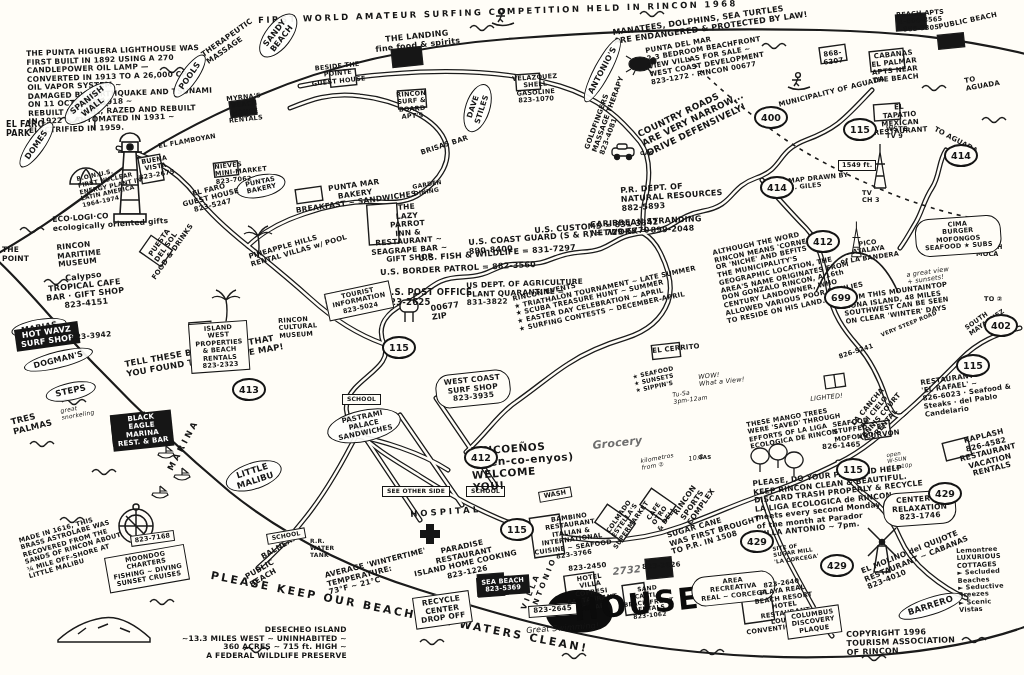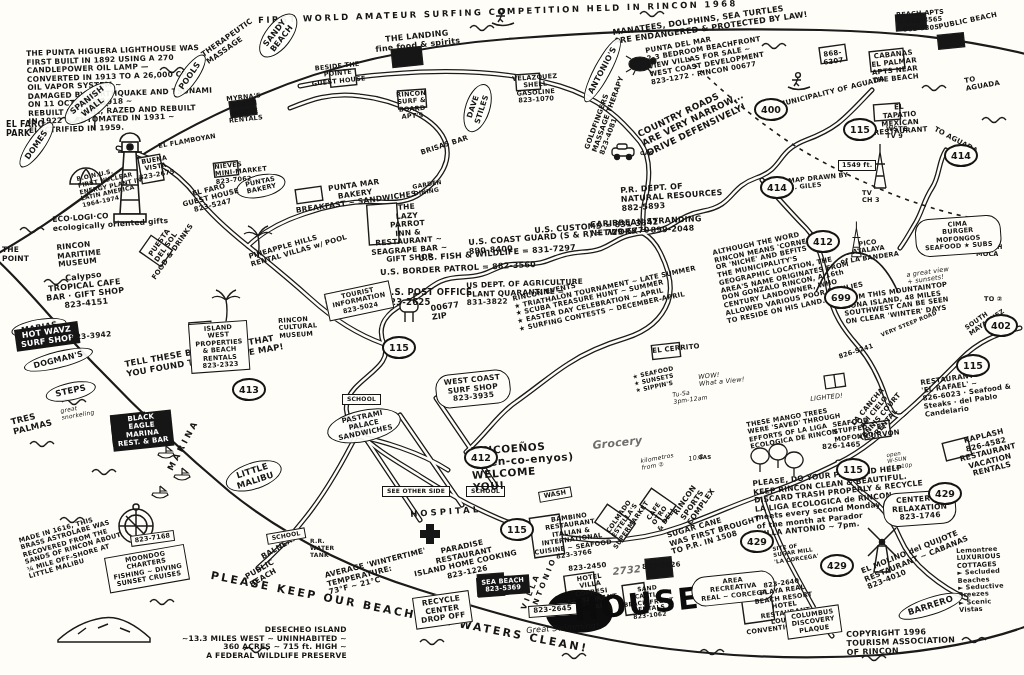--- a/index.html
+++ b/index.html
@@ -617,21 +617,21 @@
       <div class="shield" style="left: 500px; top: 518px;">115</div>
       <div class="shield" style="left: 843px; top: 118px;">115</div>
       <div class="shield" style="left: 956px; top: 354px;">115</div>
       <div class="shield" style="left: 836px; top: 458px;">115</div>
       <div class="shield" style="left: 232px; top: 366px; margin-top: 12px;">413</div>
       <div class="shield" style="left: 464px; top: 446px;">412</div>
       <div class="shield" style="left: 806px; top: 230px;">412</div>
       <div class="shield" style="left: 760px; top: 176px;">414</div>
       <div class="shield" style="left: 944px; top: 144px;">414</div>
       <div class="shield" style="left: 824px; top: 286px;">699</div>
-      <div class="shield" style="left: 754px; top: 98px;">400</div>
+      <div class="shield" style="left: 754px; top: 106px;">400</div>
       <div class="shield" style="left: 928px; top: 482px;">429</div>
       <div class="shield" style="left: 820px; top: 554px;">429</div>
       <div class="shield" style="left: 740px; top: 530px;">429</div>
       <div class="shield" style="left: 984px; top: 314px;">402</div>
     </div>
 
   <div id="copyright" class="lbl note">COPYRIGHT 1996
 TOURISM ASSOCIATION
 OF RINCON</div>
 </div>

